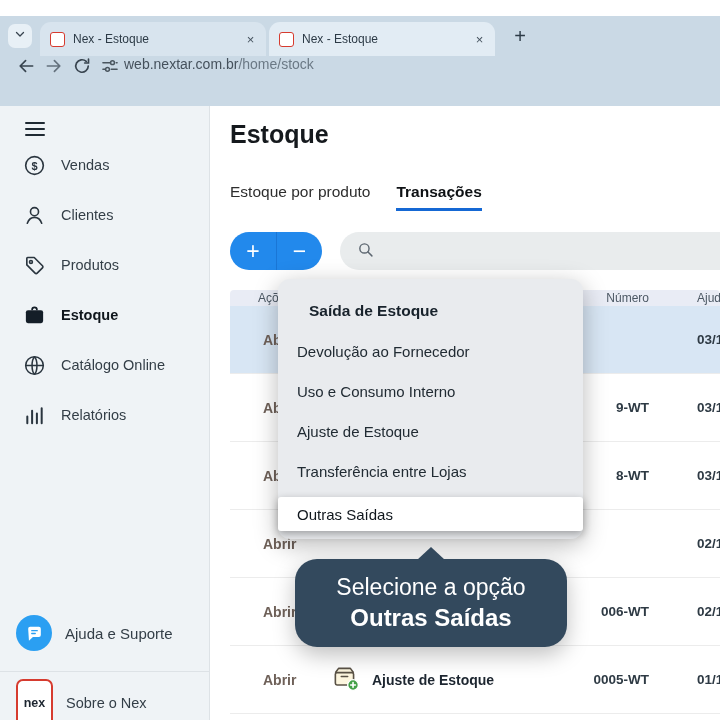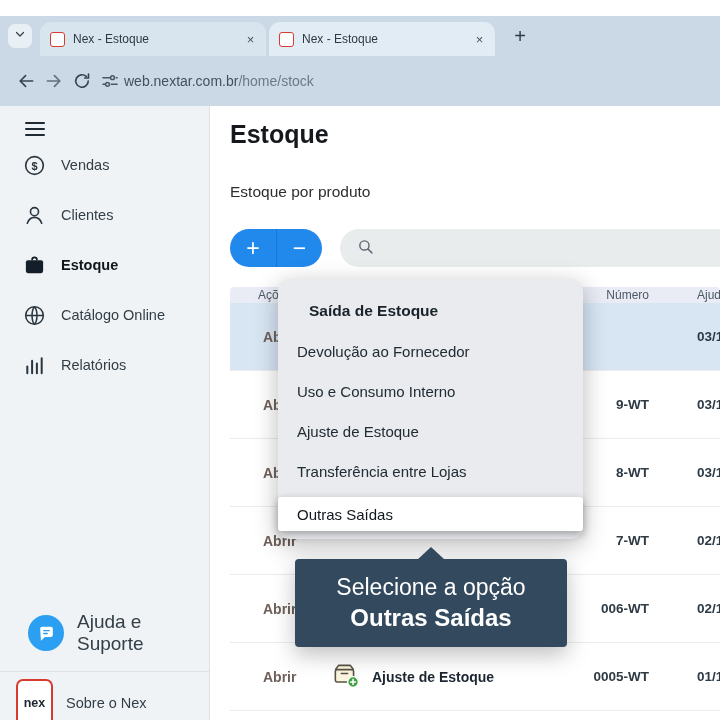--- a/index.html
+++ b/index.html
@@ -11,36 +11,36 @@
   .tabstrip{height:40px;background:#cad9e5;display:flex;align-items:center;padding-left:8px;margin-top:16px;}
   .tab-search-btn{width:24px;height:24px;border-radius:7px;background:#e8f0f6;display:flex;align-items:center;justify-content:center;margin-right:8px;cursor:pointer;flex:none;}
   .btab{width:226px;height:34px;align-self:flex-end;border-radius:11px 11px 0 0;display:flex;align-items:center;gap:8px;padding:0 7px 0 10px;cursor:pointer;}
   .btab.first{background:#d8e4ee;}
   .btab.active{background:#e2ecf4;}
   .btab + .btab{margin-left:3px;}
   .favicon{width:15px;height:15px;border:1.5px solid #d63b2f;border-radius:3px;background:#fff;flex:none;}
   .btab-title{flex:1;font-size:12px;color:#2c3a46;white-space:nowrap;overflow:hidden;text-overflow:ellipsis;}
   .tab-close{width:17px;height:17px;border-radius:50%;display:flex;align-items:center;justify-content:center;font-size:13px;color:#45525e;flex:none;cursor:pointer;}
   .newtab{width:26px;height:26px;margin-left:12px;display:flex;align-items:center;justify-content:center;font-size:20px;color:#2c3a46;cursor:pointer;}
-  .addressbar{height:50px;background:#cad9e5;display:flex;align-items:center;padding:0 16px;gap:8px;}
+  .addressbar{height:50px;background:#cad9e5;display:flex;align-items:flex-start;padding:0 16px;gap:8px;}
   .nav-btn{width:20px;height:20px;flex:none;cursor:pointer;display:flex;align-items:center;justify-content:center;}
   .nav-btn svg{width:20px;height:20px;}
   .url{font-size:14px;color:#45515c;display:flex;align-items:center;white-space:nowrap;cursor:text;margin-left:-4px;}
   .url .path{color:#6b7985;}
 
   
   .content{display:flex;height:630px;}
   .sidebar{width:210px;background:#eff3f6;border-right:1px solid #dde2e6;position:relative;flex:none;}
   .hamburger{margin:16px 0 4px 25px;width:20px;cursor:pointer;}
   .hamburger span{display:block;height:2px;background:#1f2a33;border-radius:2px;margin:4px 0;}
   .side-item{height:50px;display:flex;align-items:center;gap:15px;padding-left:23px;font-size:14.5px;color:#333e47;cursor:pointer;}
   .side-item svg{flex:none;}
   .side-item.active{font-weight:bold;color:#0f161c;}
   .side-bottom{position:absolute;left:0;right:0;top:498px;}
-  .help-item{height:58px;display:flex;align-items:center;gap:13px;padding-left:28px;font-size:19px;color:#333e47;cursor:pointer;}
+  .help-item{height:58px;display:flex;align-items:center;gap:13px;padding-left:16px;font-size:15px;color:#333e47;cursor:pointer;}
   .help-badge{width:36px;height:36px;border-radius:50%;background:#2b9ff2;display:flex;align-items:center;justify-content:center;flex:none;}
   .side-divider{height:1px;background:#dde2e6;margin-top:9px;}
   .about-item{height:61px;display:flex;align-items:center;gap:13px;padding-left:16px;font-size:14.5px;color:#333e47;cursor:pointer;}
   .nex-logo{width:37px;height:48px;background:#fff;border:2px solid #d63b2f;border-radius:7px;display:flex;align-items:center;justify-content:center;font-weight:bold;font-size:12.5px;color:#1d2630;flex:none;}
 
   .main{flex:1;position:relative;background:#fff;overflow:hidden;}
   .page-title{font-size:25px;font-weight:bold;color:#15191d;margin:14px 0 0 20px;}
   .view-tabs{display:flex;gap:26px;margin:34px 0 0 20px;}
   .vtab{font-size:15.5px;color:#2e2e2e;padding-bottom:7px;cursor:pointer;white-space:nowrap;}
   .vtab.active{font-weight:bold;color:#0e1114;border-bottom:3px solid #1568d4;}
@@ -66,21 +66,21 @@
   .action-link{color:#6e6058;font-weight:600;font-size:14px;cursor:pointer;}
   .tipo-label{font-weight:bold;color:#1d2630;font-size:14px;white-space:nowrap;}
 
   
   .menu{position:absolute;left:278px;top:263px;width:305px;background:#e9ebee;border-radius:12px;box-shadow:0 6px 24px rgba(0,0,0,.28);padding:12px 0 8px 0;z-index:10;}
   .menu-header{height:40px;display:flex;align-items:center;padding-left:31px;font-size:15.5px;font-weight:bold;color:#18222b;}
   .menu-item{height:40px;display:flex;align-items:center;padding-left:19px;font-size:15px;color:#212b33;cursor:pointer;}
   .menu-item.hl{height:34px;margin-top:6px;background:#fff;box-shadow:0 3px 9px rgba(0,0,0,.33);border-radius:3px;font-weight:500;color:#10171d;}
 
   
-  .coach{position:absolute;left:295px;top:543px;width:272px;height:88px;background:#33495d;border-radius:4px;z-index:20;display:flex;flex-direction:column;align-items:center;justify-content:center;gap:3px;box-shadow:0 8px 22px rgba(0,0,0,.25);}
+  .coach{position:absolute;left:295px;top:543px;width:272px;height:88px;background:#33495d;border-radius:22px;z-index:20;display:flex;flex-direction:column;align-items:center;justify-content:center;gap:3px;box-shadow:0 8px 22px rgba(0,0,0,.25);}
   .coach::before{content:"";position:absolute;top:-12px;left:122px;border-left:14px solid transparent;border-right:14px solid transparent;border-bottom:13px solid #33495d;}
   .coach-l1{font-size:23px;color:#fff;}
   .coach-l2{font-size:24px;font-weight:bold;color:#fff;}
 </style>
 </head>
 <body>
 
 <div class="screen">
 
   <div class="tabstrip">
@@ -149,20 +149,27 @@
             <text x="12" y="16.2" text-anchor="middle" font-size="11.5" fill="#2a353f" font-weight="bold">$</text>
           </svg>
         <span>Vendas</span>
       </div>
       <div class="side-item">
         <svg width="23" height="23" viewBox="0 0 24 24" fill="none" stroke="#2a353f" stroke-width="1.7" stroke-linecap="round">
             <circle cx="12" cy="8" r="4.2"></circle>
             <path d="M4.5 20c1.6-4.2 4.4-6 7.5-6s5.9 1.8 7.5 6"></path>
           </svg>
         <span>Clientes</span>
+      </div>
+      <div class="side-item">
+        <svg width="23" height="23" viewBox="0 0 24 24" fill="none" stroke="#2a353f" stroke-width="1.7" stroke-linejoin="round">
+            <path d="M4 4.8v6.6l8.6 8.6c.6.6 1.6.6 2.2 0l5.5-5.5c.6-.6.6-1.6 0-2.2L11.7 3.7H4.8c-.5 0-.8.4-.8.8z"></path>
+            <circle cx="8.3" cy="8.3" r="1.5"></circle>
+          </svg>
+        <span>Produtos</span>
       </div>
       <div class="side-item active">
         <svg width="23" height="23" viewBox="0 0 24 24">
             <path d="M9.5 6.5V6a2.5 2.5 0 0 1 5 0v.5" fill="none" stroke="#141e28" stroke-width="1.8"></path>
             <rect x="3" y="6.5" width="18" height="13.5" rx="2.2" fill="#141e28"></rect>
           </svg>
         <span>Estoque</span>
       </div>
       <div class="side-item">
         <svg width="23" height="23" viewBox="0 0 24 24" fill="none" stroke="#2a353f" stroke-width="1.6">
@@ -194,20 +201,21 @@
           <span>Sobre o Nex</span>
         </div>
       </div>
     </aside>
 
     <main class="main">
       <h1 class="page-title">Estoque</h1>
 
       <div class="view-tabs">
         <span class="vtab">Estoque por produto</span>
+        <span class="vtab active">Transações</span>
       </div>
 
       <div class="toolbar">
         <div class="pillgroup">
           <button class="pill-btn">+</button>
           <button class="pill-btn minus">−</button>
         </div>
         <div class="searchbar">
           <span>
             <svg width="17" height="17" viewBox="0 0 24 24" fill="none" stroke="#5c6670" stroke-width="2">
@@ -248,21 +256,20 @@
               <span class="tipo-label"></span>
             </span>
           <span class="c3">8-WT</span>
           <span class="c4">03/1</span>
         </div>
         <div class="trow">
           <span class="c1"><span class="action-link">Abrir</span></span>
           <span class="c2">
               <span class="tipo-label"></span>
             </span>
-          <span class="c3">7-WT</span>
           <span class="c4">02/1</span>
         </div>
         <div class="trow">
           <span class="c1"><span class="action-link">Abrir</span></span>
           <span class="c2">
               <span class="tipo-label"></span>
             </span>
           <span class="c3">006-WT</span>
           <span class="c4">02/1</span>
         </div>

